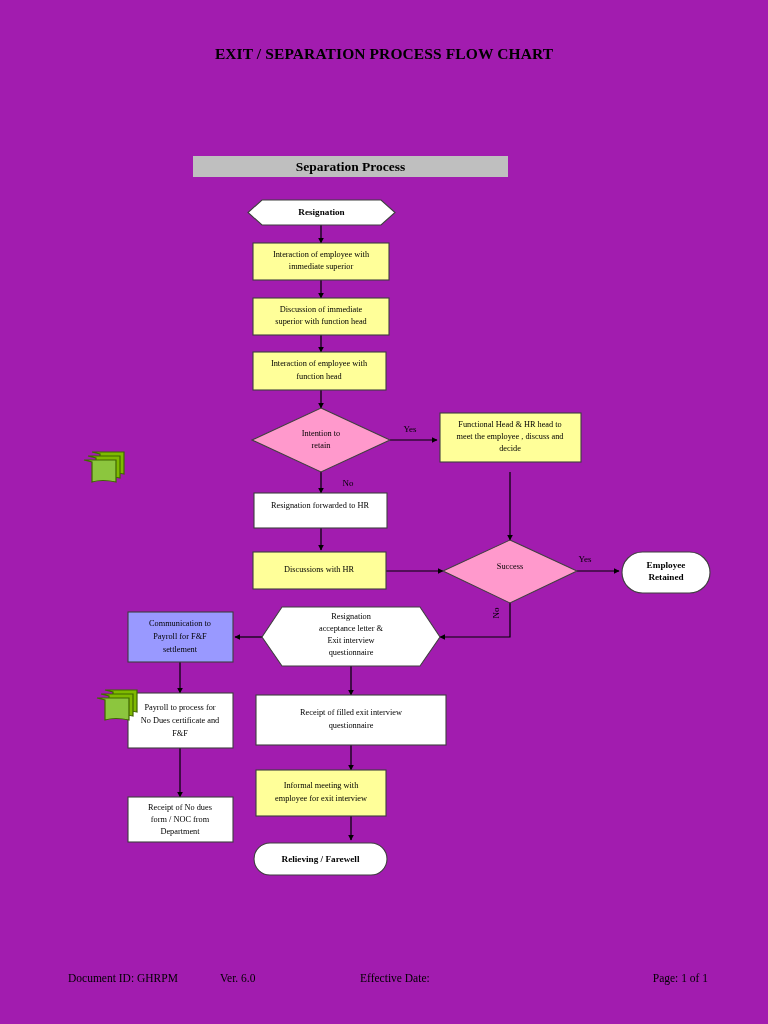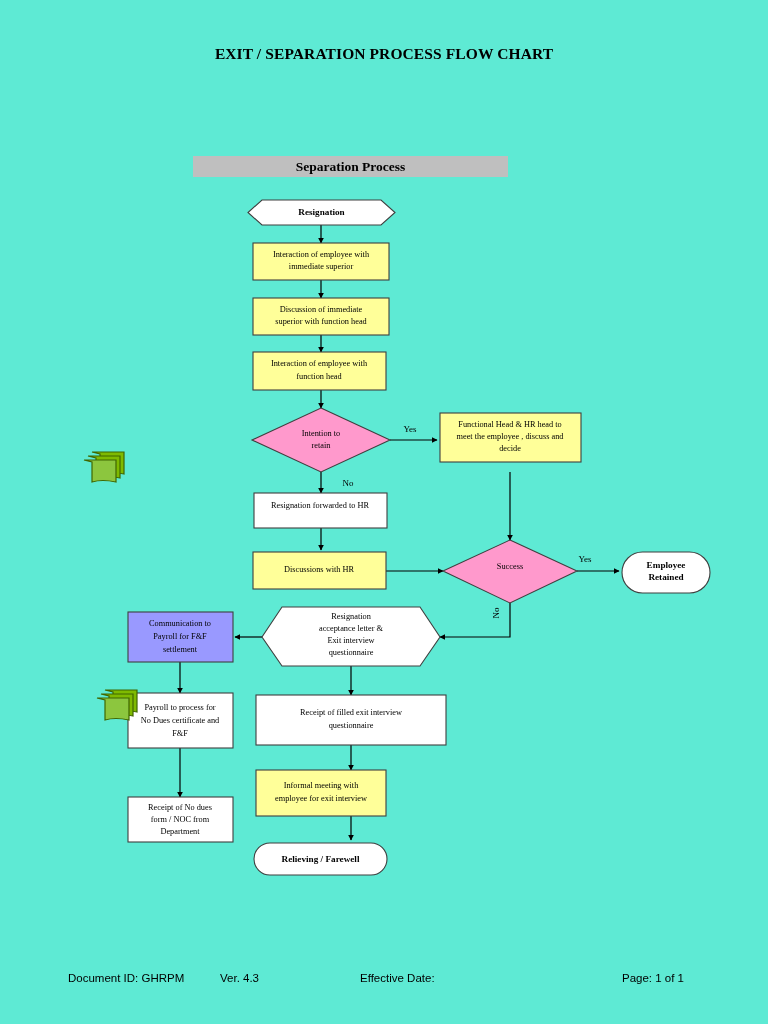--- a/index.html
+++ b/index.html
@@ -10,21 +10,21 @@
   body {
     width: 768px;
     height: 1024px;
     position: relative;
     font-family: "Liberation Serif", serif;
     overflow: hidden;
   }
   .page {
     position: absolute;
     inset: 0;
-    background: #5eead4;
+    background: #a21caf;
   }
   #doc-title {
     position: absolute;
     top: 45px;
     left: 0;
     width: 768px;
     text-align: center;
     font-family: "Liberation Serif", serif;
     font-weight: bold;
     font-size: 15.5px;
@@ -62,32 +62,32 @@
     dominant-baseline: middle;
   }
   .shape { stroke: #3f3f3f; stroke-width: 1.1; }
   .conn  { stroke: #000000; stroke-width: 1.2; fill: none; }
   footer#doc-footer {
     position: absolute;
     left: 0;
     top: 972px;
     width: 768px;
     height: 22px;
-    font-family: Liberation Sans, sans-serif;
+    font-family: Liberation Serif, serif;
     font-size: 11.5px;
     color: #000000;
   }
   footer#doc-footer span {
     position: absolute;
     white-space: nowrap;
   }
   #footer-docid    { left: 68px; }
   #footer-version  { left: 220px; }
   #footer-effdate  { left: 360px; }
-  #footer-page     { right: 84px; }
+  #footer-page     { right: 60px; }
 </style>
 </head>
 <body>
 
 <div class="page">
 
   <div id="doc-title">EXIT / SEPARATION PROCESS FLOW CHART</div>
 
   <svg id="flow-svg" width="768" height="1024" viewBox="0 0 768 1024">
     <defs>
@@ -248,18 +248,18 @@
     <g transform="translate(97,690)">
       <path d="M8,0 H40 V22 Q26,19 16,22 V2 Z" fill="#7FBA00" stroke="#3F6600" stroke-width="1.2"></path>
       <path d="M4,4 H36 V26 Q22,23 12,26 V6 Z" fill="#7FBA00" stroke="#3F6600" stroke-width="1.2"></path>
       <path d="M0,8 H32 V30 Q18,27 8,30 V10 Z" fill="#8CC63E" stroke="#3F6600" stroke-width="1.2"></path>
     </g>
 
   </svg>
 
   <footer id="doc-footer">
     <span id="footer-docid">Document ID: GHRPM</span>
-    <span id="footer-version">Ver. 4.3</span>
+    <span id="footer-version">Ver. 6.0</span>
     <span id="footer-effdate">Effective Date:</span>
     <span id="footer-page">Page: 1 of 1</span>
   </footer>
 
 </div>
 
 </body></html>

